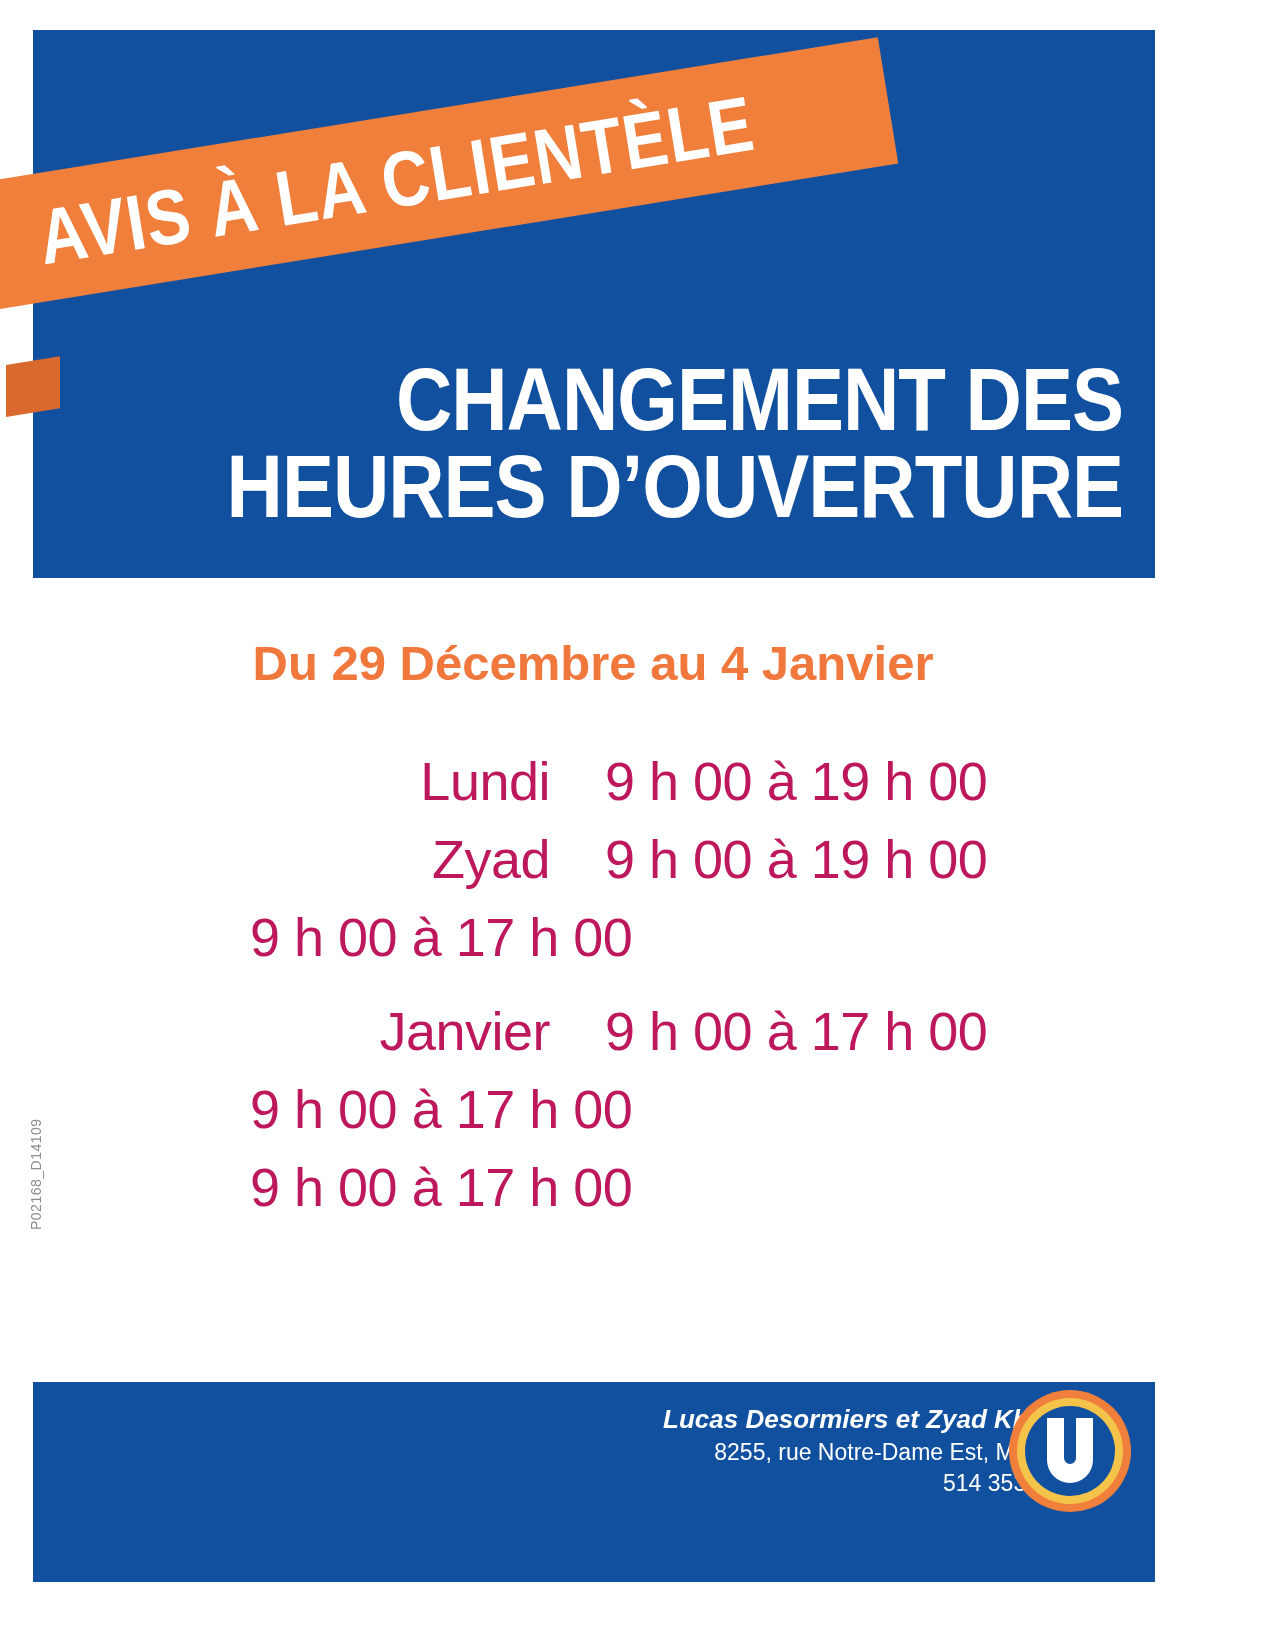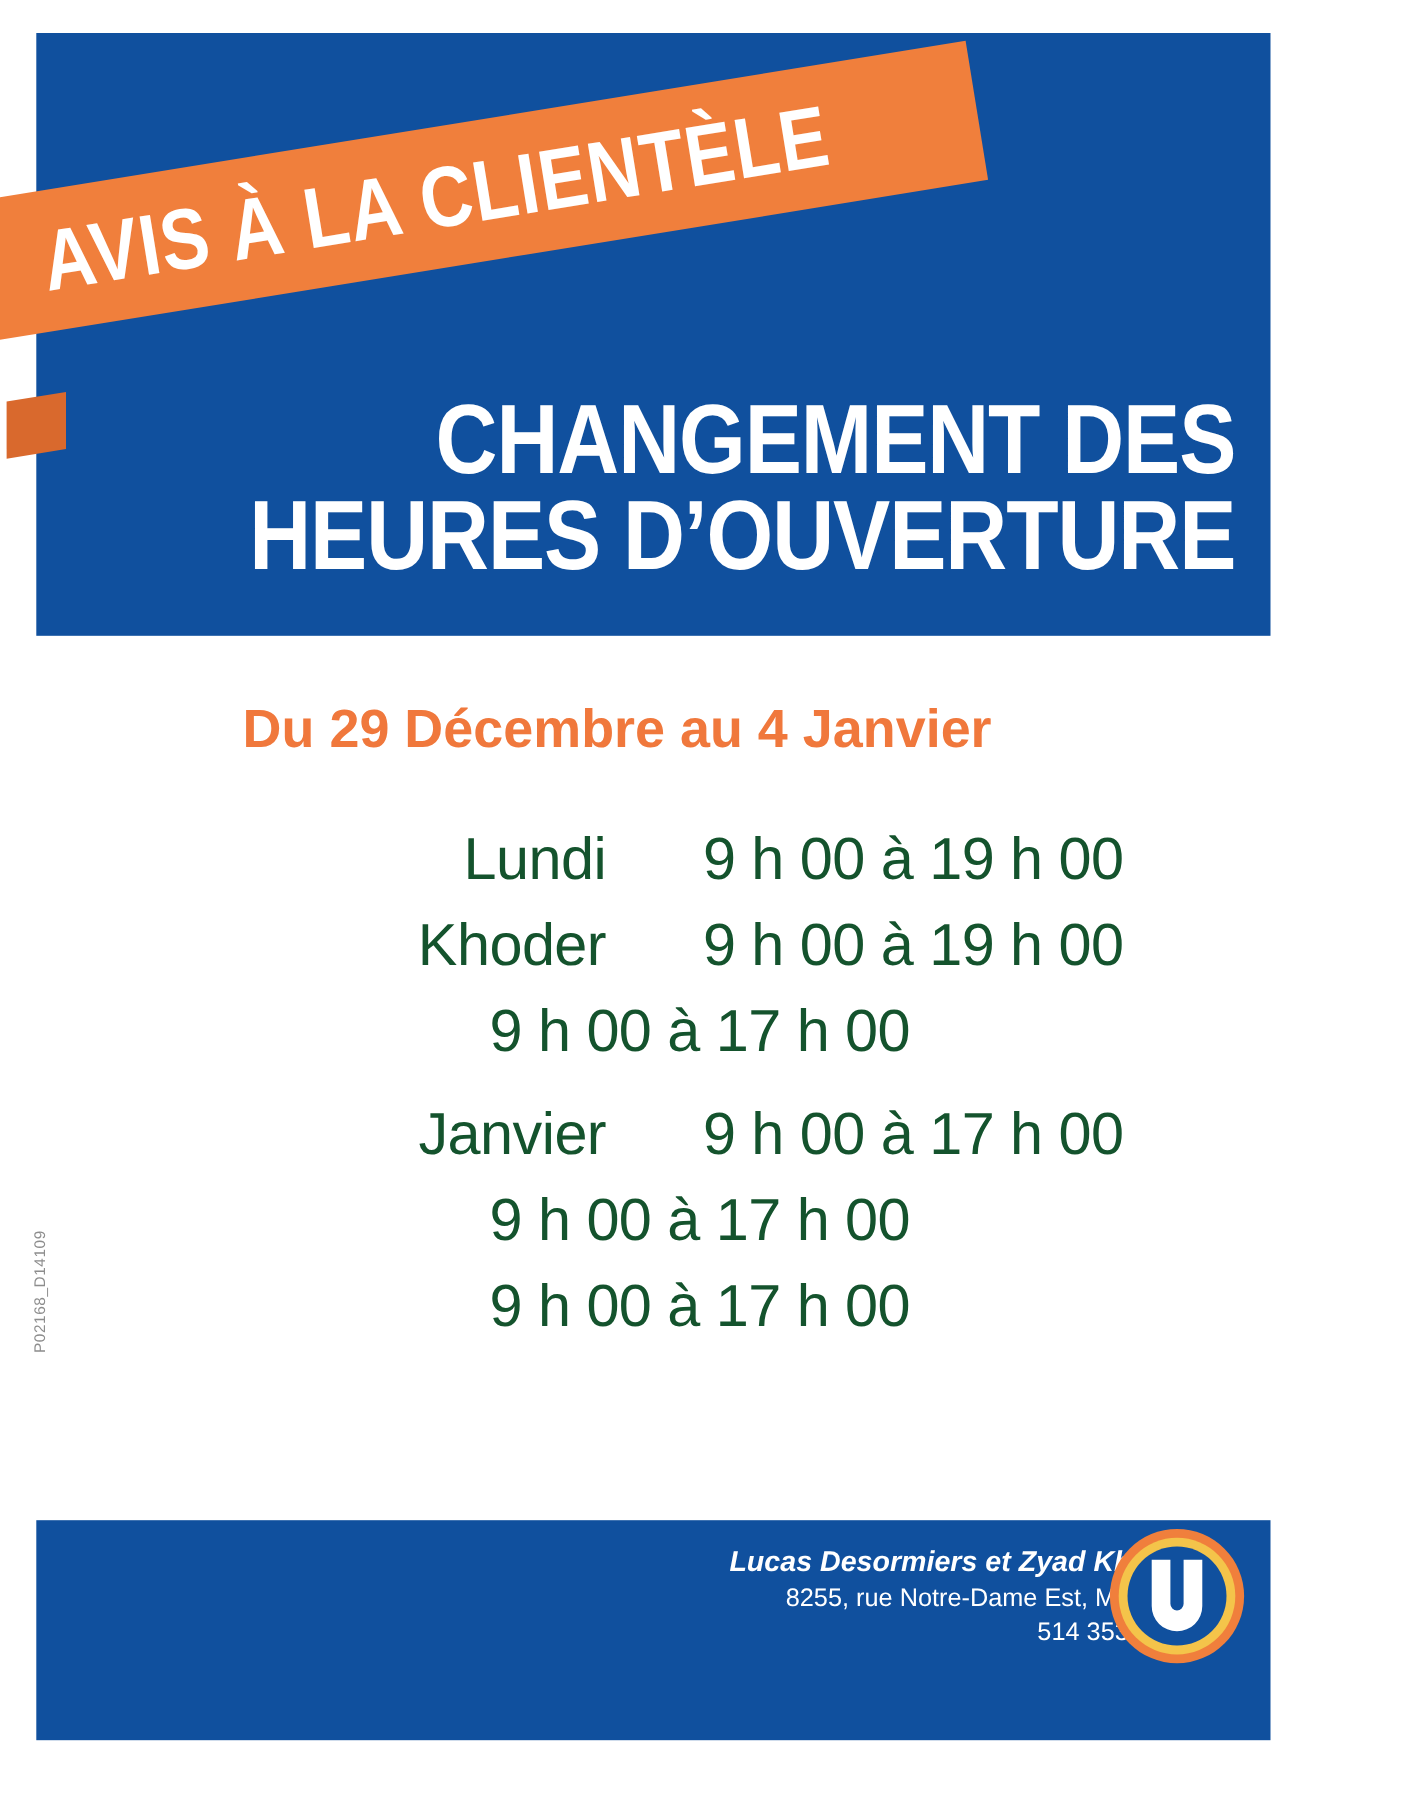--- a/index.html
+++ b/index.html
@@ -89,39 +89,39 @@
   .date-line {
     position: absolute;
     left: 0;
     top: 635px;
     width: 1122px;
     text-align: center;
     color: #f0783c;
     font-size: 49px;
     font-weight: bold;
     font-family: "Liberation Sans", sans-serif;
+    padding-left: 32px;
   }
 
   
   .hours {
     position: absolute;
     left: 250px;
     top: 750px;
     width: 860px;
   }
   .hours-row {
     display: flex;
     align-items: baseline;
-    justify-content: center;
+    justify-content: flex-start;
     margin-bottom: 16px;
-    color: #14532d;
+    color: #be185d;
     font-size: 54px;
     font-weight: normal;
     font-family: "Liberation Sans", sans-serif;
-    gap: 33px;
   }
   .day {
     width: 355px;
     text-align: right;
     padding-right: 55px;
     box-sizing: border-box;
     letter-spacing: -0.5px;
   }
   .time {
     width: 470px;
@@ -210,21 +210,21 @@
 </div>
 
 <div class="date-line">Du 29 Décembre au 4 Janvier</div>
 
 <div class="hours">
   <div class="hours-row">
     <span class="day">Lundi</span>
     <span class="time">9 h 00 à 19 h 00</span>
   </div>
   <div class="hours-row">
-    <span class="day">Khoder</span>
+    <span class="day">Zyad</span>
     <span class="time">9 h 00 à 19 h 00</span>
   </div>
   <div class="hours-row">
     <span class="time">9 h 00 à 17 h 00</span>
   </div>
   <div class="hours-row">
   </div>
   <div class="hours-row">
     <span class="day">Janvier</span>
     <span class="time">9 h 00 à 17 h 00</span>

